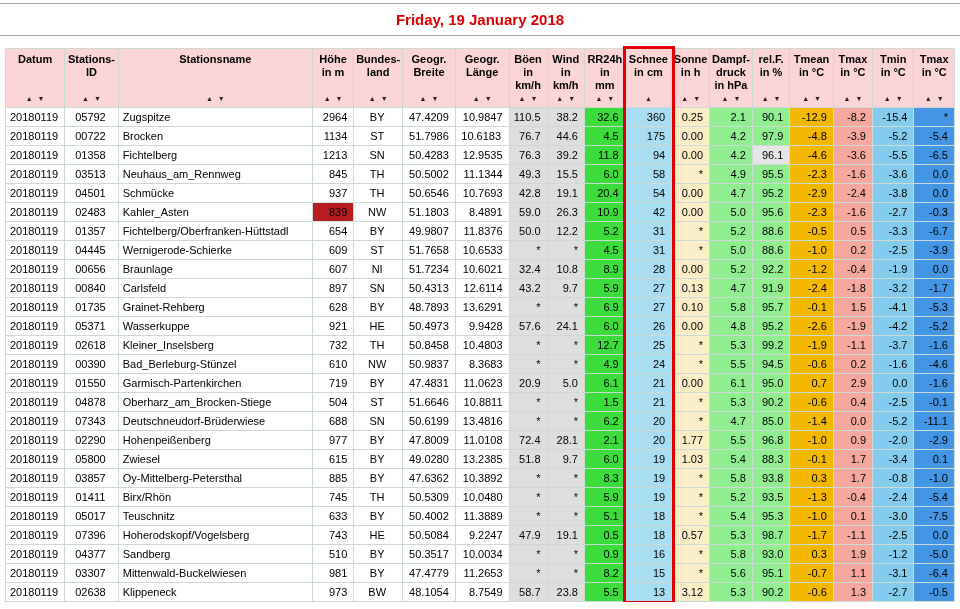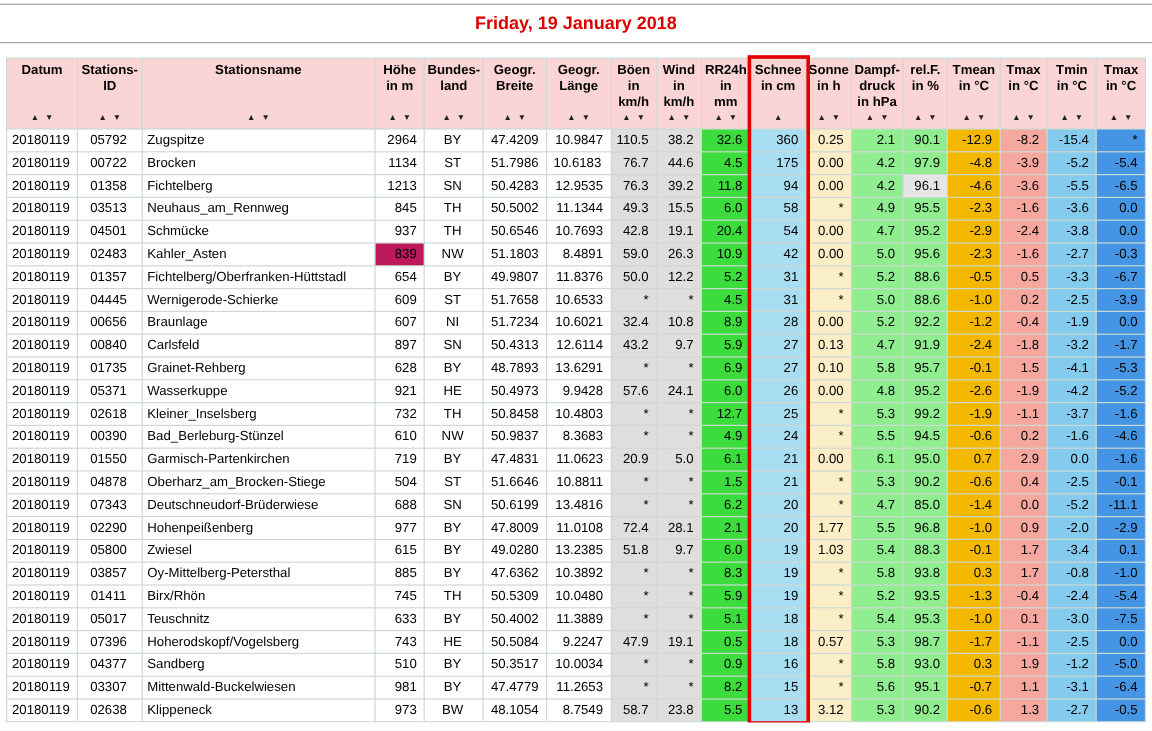--- a/index.html
+++ b/index.html
@@ -344,21 +344,21 @@
           <td style="background-color: rgb(144, 238, 144); text-align: right;">95.2</td>
           <td style="background-color: rgb(245, 184, 0); text-align: right;">-2.9</td>
           <td style="background-color: rgb(247, 168, 158); text-align: right;">-2.4</td>
           <td style="background-color: rgb(133, 203, 238); text-align: right;">-3.8</td>
           <td style="background-color: rgb(68, 150, 228); text-align: right;">0.0</td>
         </tr>
         <tr>
           <td style="background-color: rgb(255, 255, 255); text-align: left;">20180119</td>
           <td style="background-color: rgb(255, 255, 255); text-align: center;">02483</td>
           <td style="background-color: rgb(255, 255, 255); text-align: left;">Kahler_Asten</td>
-          <td style="background-color: #be185d; text-align: right; margin-top: 24px;">839</td>
+          <td style="background-color: #b91c1c; text-align: right; margin-top: 24px;">839</td>
           <td style="background-color: rgb(255, 255, 255); text-align: center;">NW</td>
           <td style="background-color: rgb(255, 255, 255); text-align: right;">51.1803</td>
           <td style="background-color: rgb(255, 255, 255); text-align: right;">8.4891</td>
           <td style="background-color: rgb(222, 222, 222); text-align: right;">59.0</td>
           <td style="background-color: rgb(222, 222, 222); text-align: right;">26.3</td>
           <td style="background-color: rgb(59, 220, 59); text-align: right;">10.9</td>
           <td style="background-color: rgb(169, 222, 242); text-align: right;">42</td>
           <td style="background-color: rgb(250, 238, 198); text-align: right;">0.00</td>
           <td style="background-color: rgb(144, 238, 144); text-align: right;">5.0</td>
           <td style="background-color: rgb(144, 238, 144); text-align: right;">95.6</td>

